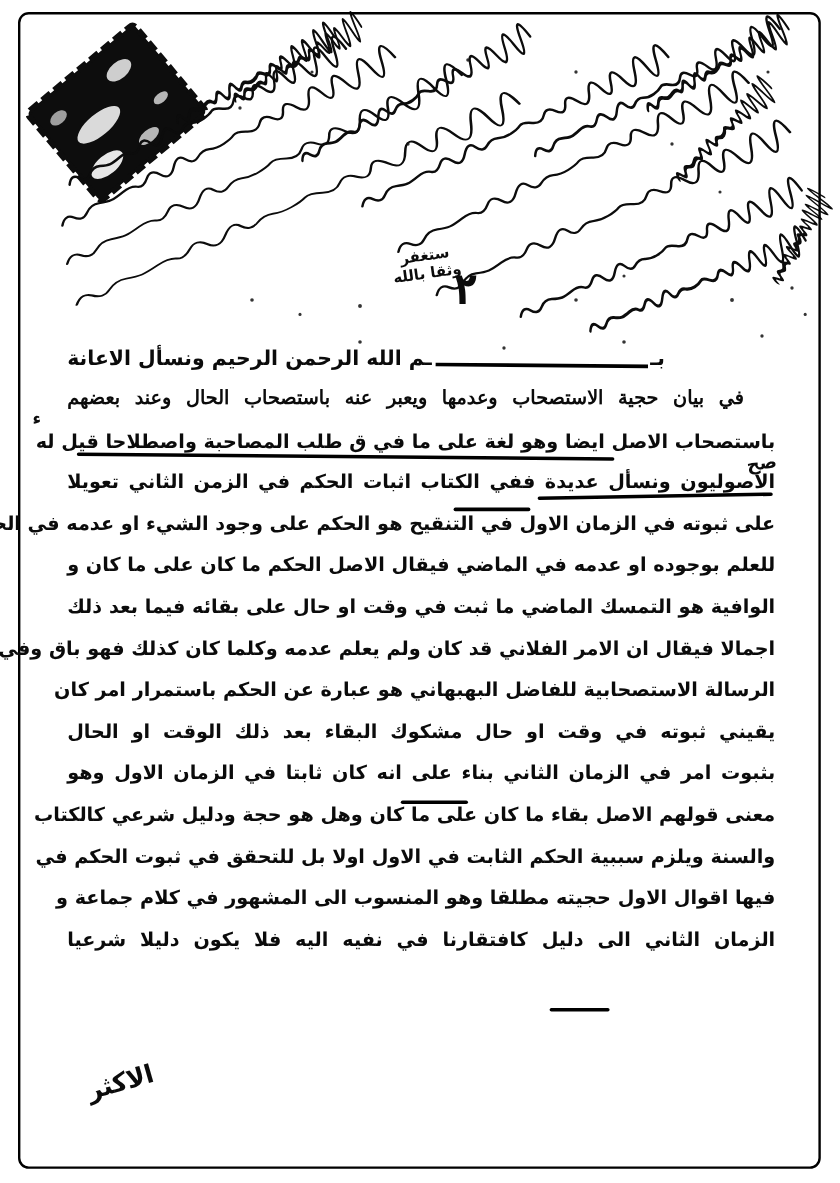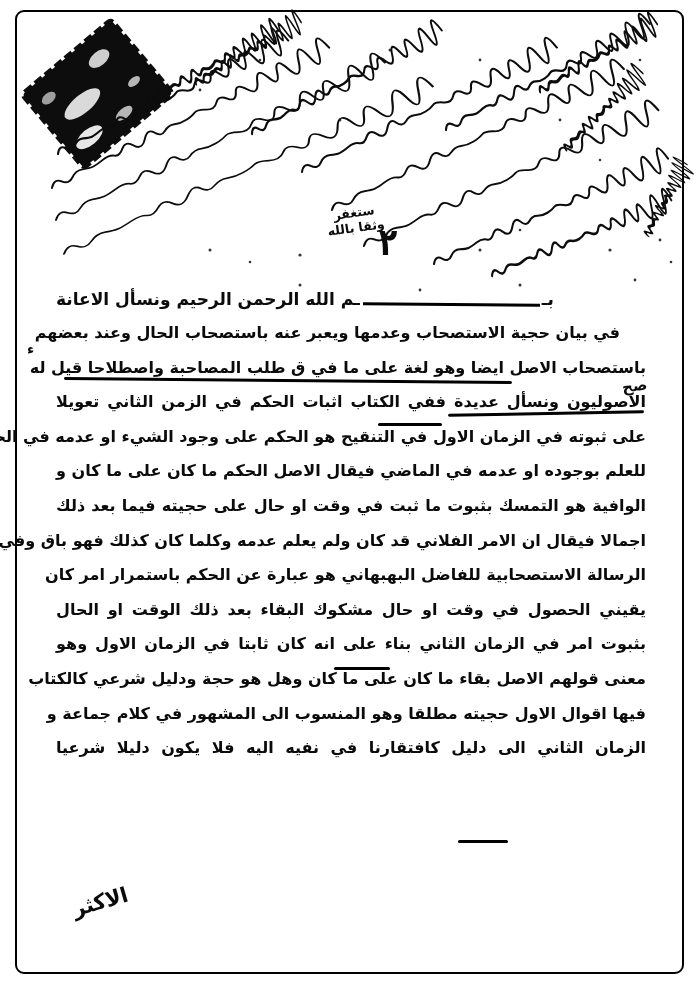--- a/index.html
+++ b/index.html
@@ -10,21 +10,21 @@
   .marginalia-svg{position:absolute;left:0;top:0;}
 
   
   .text-block{position:absolute;right:54px;left:56px;top:281px;direction:rtl;}
   .basmala{display:flex;direction:rtl;align-items:flex-end;height:35px;
            padding-right:92px;font-size:17px;font-weight:700;white-space:nowrap;}
   .basmala span{line-height:33px;}
   .kashida{flex:1;border-bottom:3px solid #000;margin:0 2px 10px 3px;transform:rotate(0.5deg);}
   .tline{height:34.6px;line-height:34.6px;font-size:16px;font-weight:700;
          text-align:justify;text-align-last:justify;white-space:nowrap;overflow:visible;}
-  .tline.indent{padding-right:26px;}
+  .tline.indent{padding-right:26px;font-family:Liberation Serif, serif;}
 
   
   .page-number{position:absolute;left:379px;top:224px;font-size:30px;font-weight:700;
                transform:scaleY(1.25);}
   .scribe-note{position:absolute;left:312px;top:205px;width:86px;text-align:center;
                font-size:12.5px;font-weight:700;line-height:15px;transform:rotate(-8deg);}
   .margin-note-right{position:absolute;left:622px;top:377px;font-size:15px;font-weight:700;
                transform:rotate(-8deg);}
   .margin-mark-left{position:absolute;left:27px;top:341px;font-size:14px;font-weight:700;}
   .catchword{position:absolute;left:72px;top:890px;font-size:21px;font-weight:700;
@@ -116,26 +116,27 @@
     <div class="basmala">
       <span>بـ</span>
       <span class="kashida"></span>
       <span>ـم الله الرحمن الرحيم ونسأل الاعانة</span>
     </div>
     <div class="tline indent">في بيان حجية الاستصحاب وعدمها ويعبر عنه باستصحاب الحال وعند بعضهم</div>
     <div class="tline">باستصحاب الاصل ايضا وهو لغة على ما في ق طلب المصاحبة واصطلاحا قيل له</div>
     <div class="tline">الاصوليون ونسأل عديدة ففي الكتاب اثبات الحكم في الزمن الثاني تعويلا</div>
     <div class="tline">على ثبوته في الزمان الاول في التنقيح هو الحكم على وجود الشيء او عدمه في الحال</div>
     <div class="tline">للعلم بوجوده او عدمه في الماضي فيقال الاصل الحكم ما كان على ما كان و</div>
-    <div class="tline">الوافية هو التمسك بثبوت ما ثبت في وقت او حال على حجيته فيما بعد ذلك</div>
+    <div class="tline">الوافية هو التمسك الماضي ما ثبت في وقت او حال على بقائه فيما بعد ذلك</div>
     <div class="tline">اجمالا فيقال ان الامر الفلاني قد كان ولم يعلم عدمه وكلما كان كذلك فهو باق وفي</div>
     <div class="tline">الرسالة الاستصحابية للفاضل البهبهاني هو عبارة عن الحكم باستمرار امر كان</div>
-    <div class="tline">يقيني الحصول في وقت او حال مشكوك البقاء بعد ذلك الوقت او الحال</div>
+    <div class="tline">يقيني ثبوته في وقت او حال مشكوك البقاء بعد ذلك الوقت او الحال</div>
     <div class="tline">بثبوت امر في الزمان الثاني بناء على انه كان ثابتا في الزمان الاول وهو</div>
     <div class="tline">معنى قولهم الاصل بقاء ما كان على ما كان وهل هو حجة ودليل شرعي كالكتاب</div>
+    <div class="tline">والسنة ويلزم سببية الحكم الثابت في الاول اولا بل للتحقق في ثبوت الحكم في</div>
     <div class="tline">فيها اقوال الاول حجيته مطلقا وهو المنسوب الى المشهور في كلام جماعة و</div>
     <div class="tline">الزمان الثاني الى دليل كافتقارنا في نفيه اليه فلا يكون دليلا شرعيا</div>
   </div>
 
   <div class="ink-rule rule-a"></div>
   <div class="ink-rule rule-b"></div>
   <div class="ink-rule bar-1"></div>
   <div class="ink-rule bar-2"></div>
   <div class="ink-rule bar-3"></div>
 

